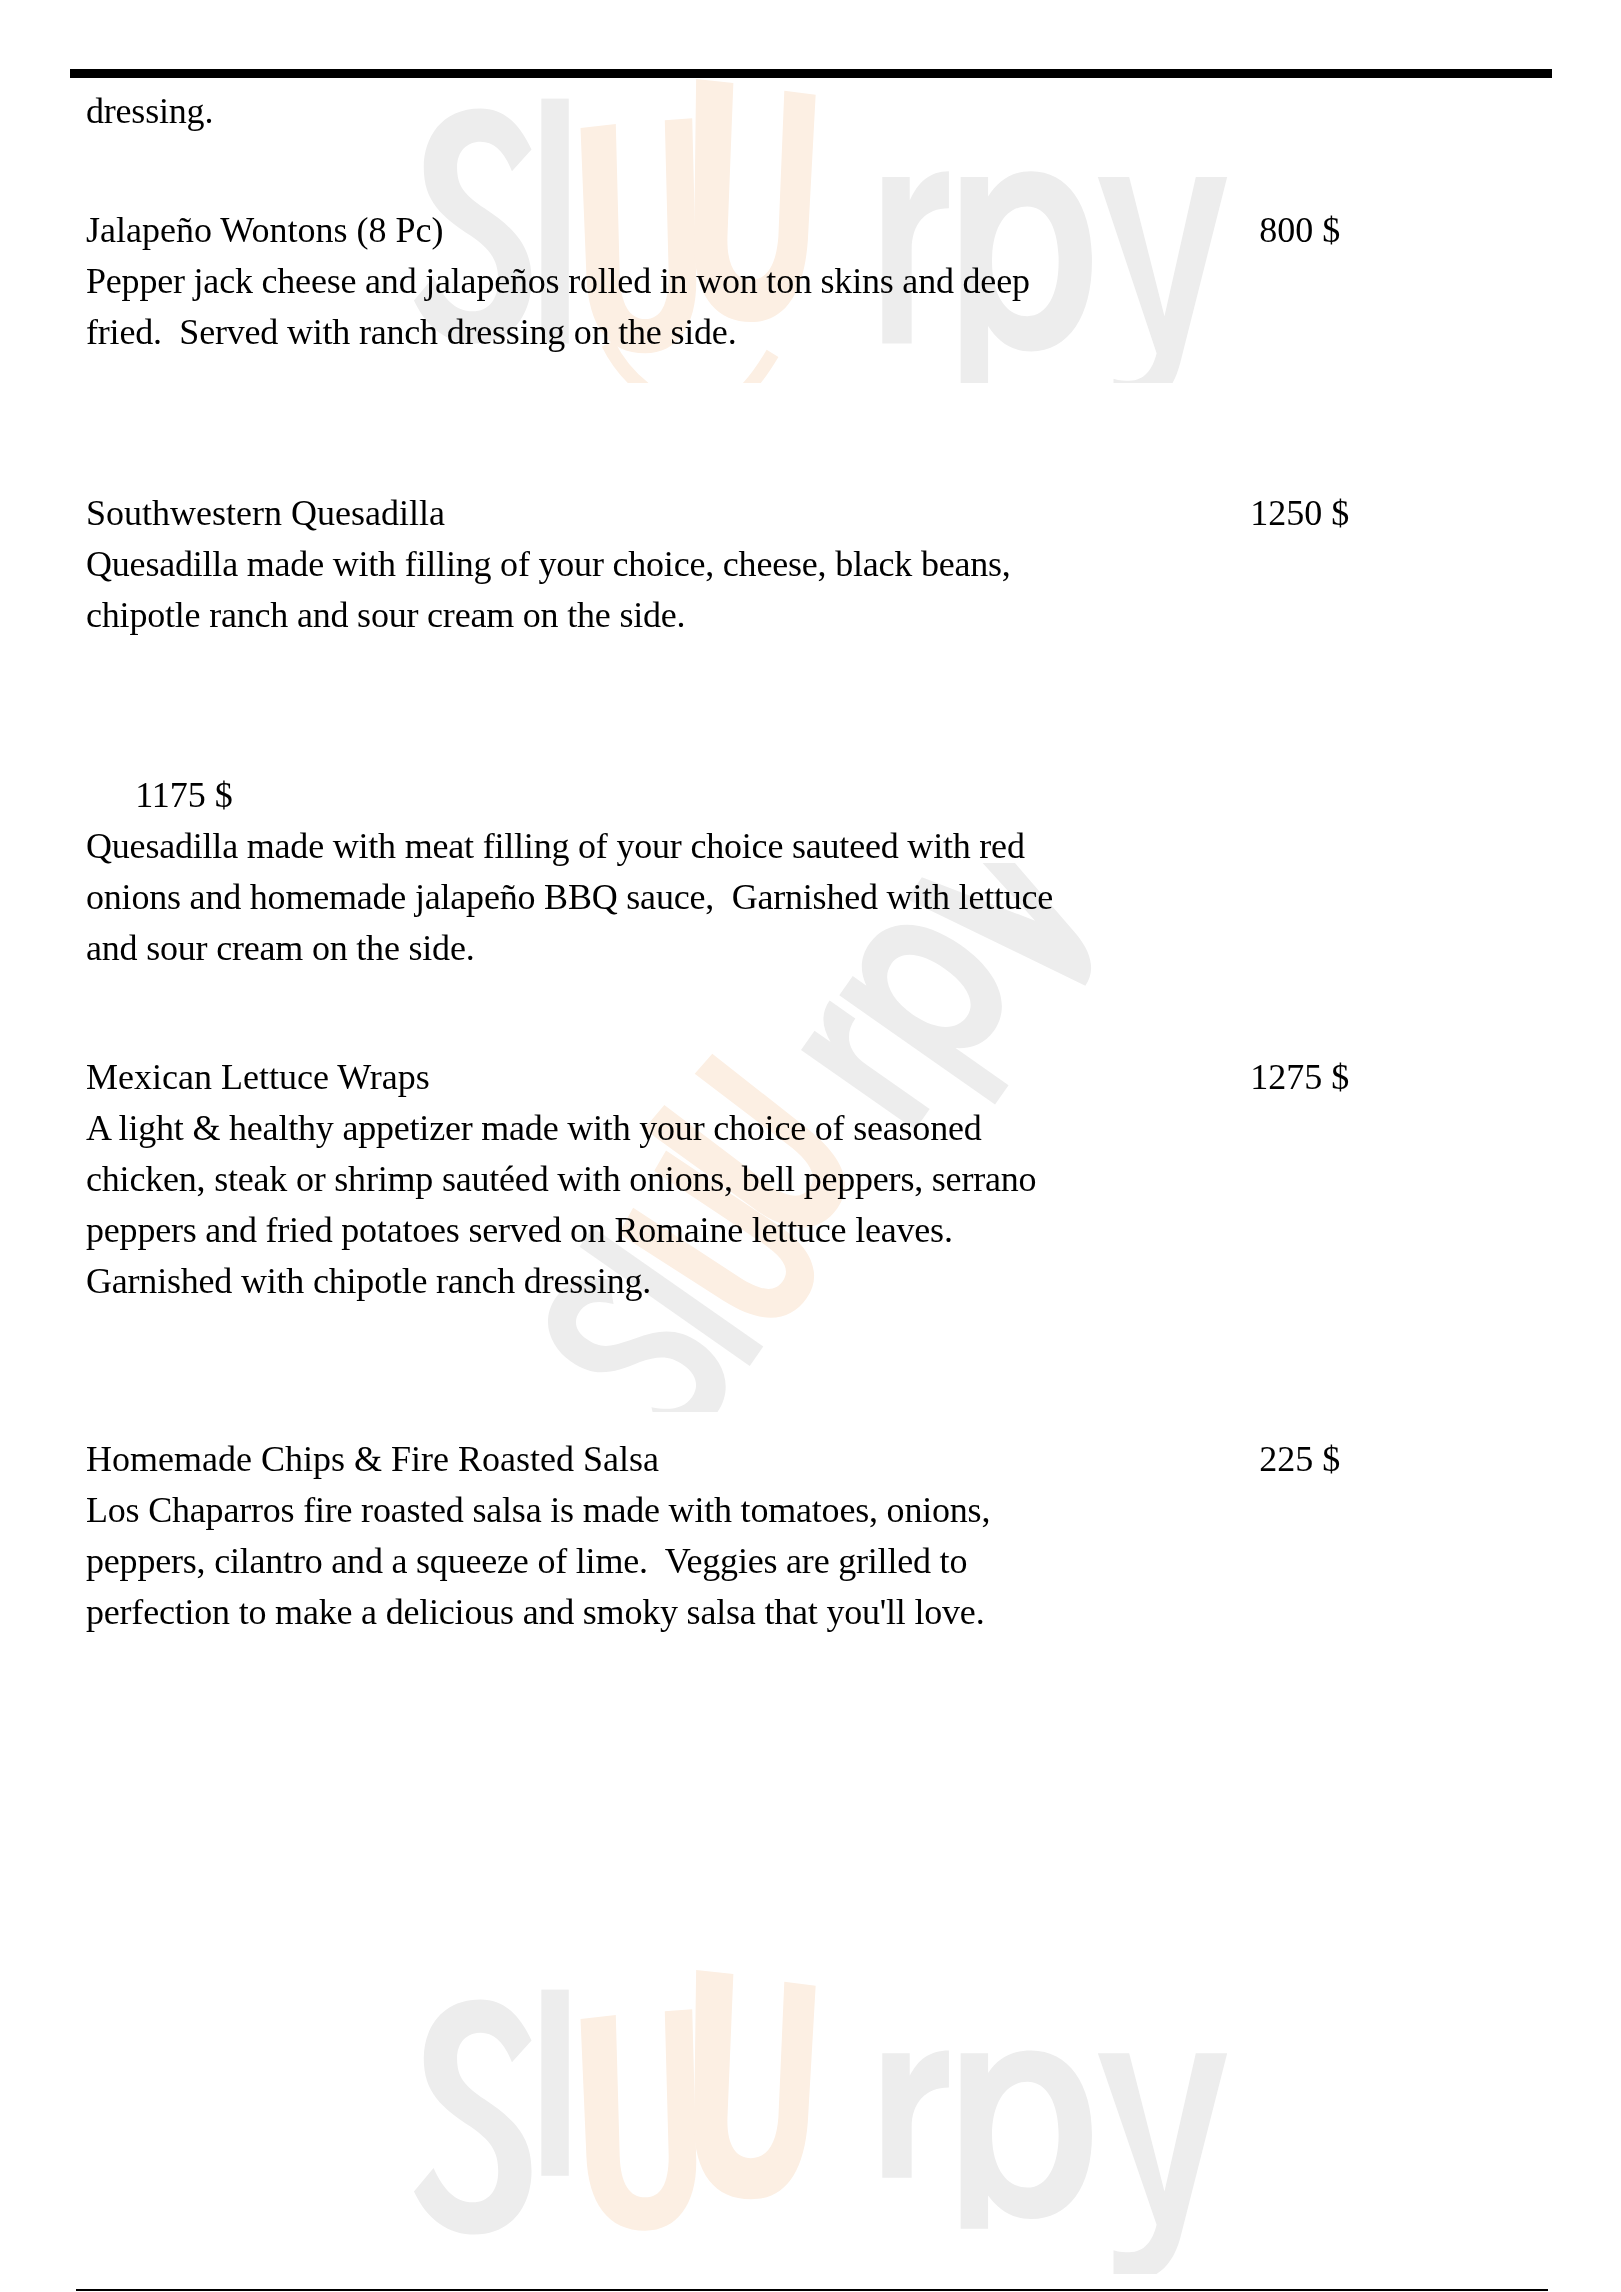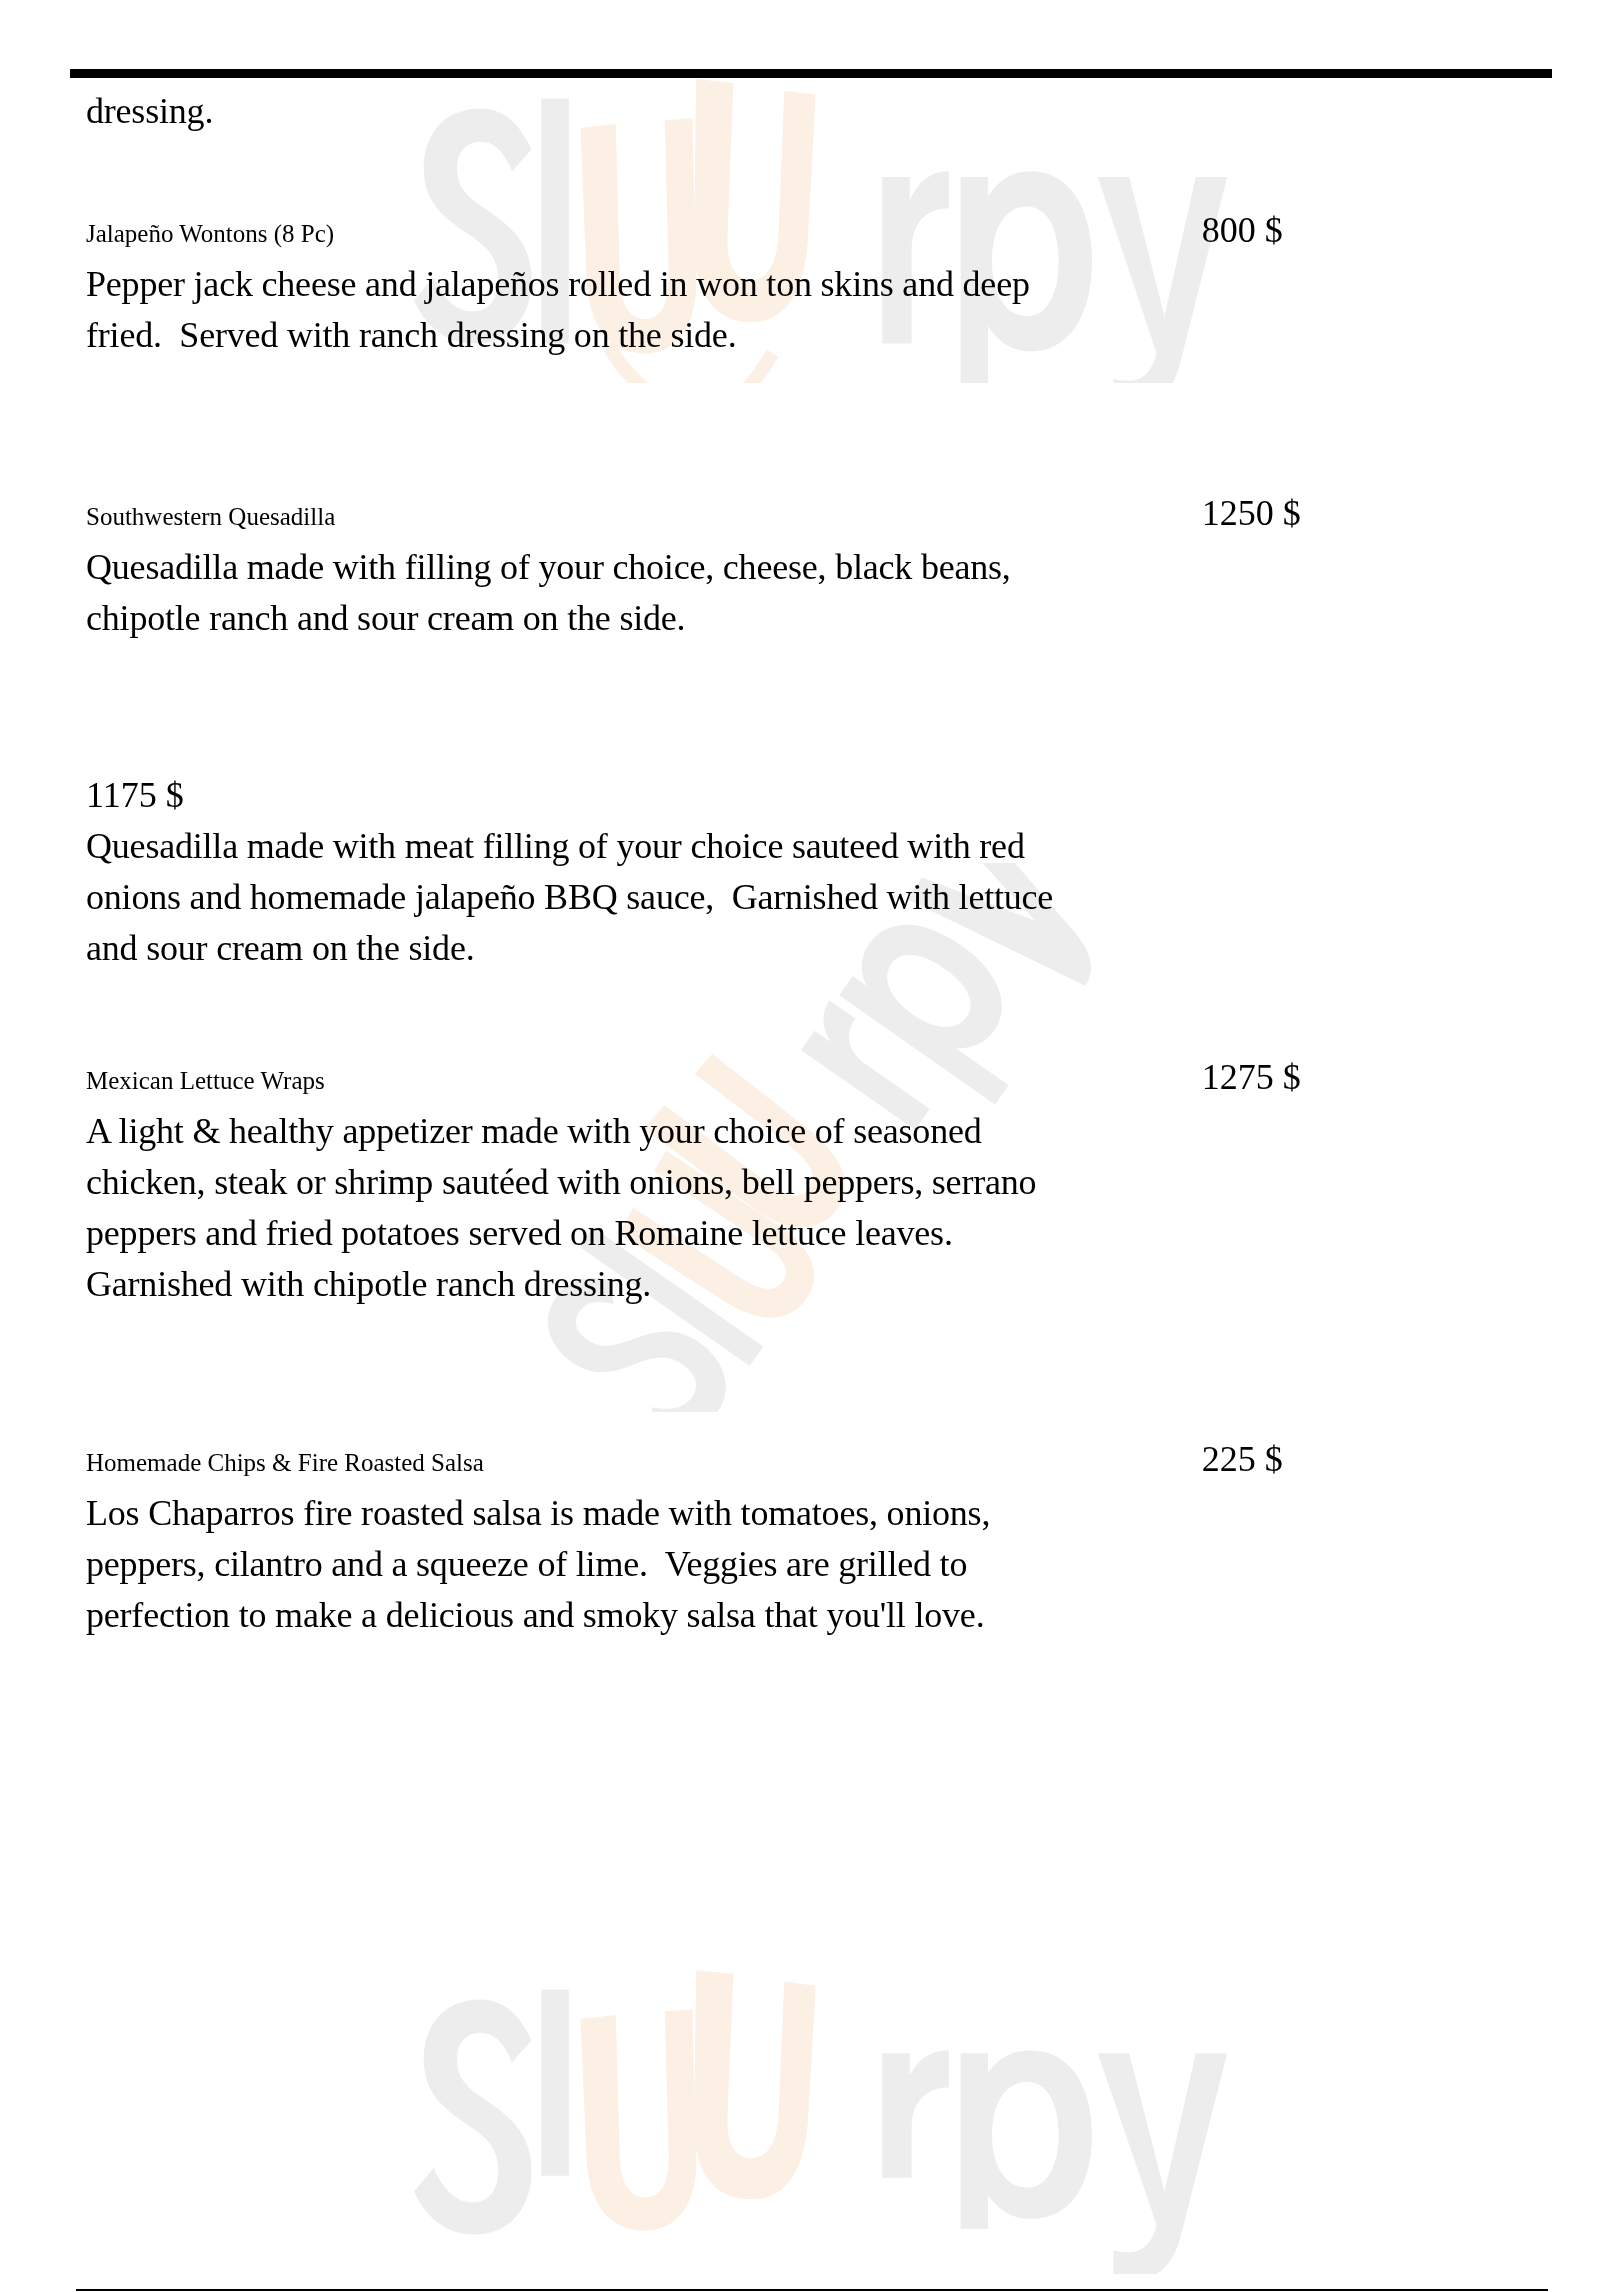--- a/index.html
+++ b/index.html
@@ -60,29 +60,29 @@
       position: absolute;
       left: 0;
       width: 1304px;
     }
     .item-header {
       display: flex;
       justify-content: space-between;
       align-items: baseline;
     }
     .item-name {
-      font-size: 25px;
+      font-size: 36px;
       line-height: 51px;
       white-space: pre;
     }
     .item-price {
       font-size: 36px;
       line-height: 51px;
       white-space: pre;
-      text-align: left;
+      text-align: center;
       width: 196px;
       margin-right: -7.8px;
     }
   </style>
 </head>
 <body>
 
 <svg class="watermark" style="left:412px; top:69px;" width="823" height="314" viewBox="0 0 840 320">
   <g fill="#EDEDED">
     <path d="M70 40 C30 40 12 70 12 100 C12 135 30 150 60 170 C80 184 88 195 88 215 C88 235 78 247 62 247 C44 247 32 234 22 212 L2 236 C16 266 38 280 64 280 C100 280 122 252 122 215 C122 180 104 162 74 142 C54 128 46 120 46 100 C46 84 56 74 70 74 C84 74 94 84 102 104 L122 82 C110 56 94 40 70 40 Z"></path>

